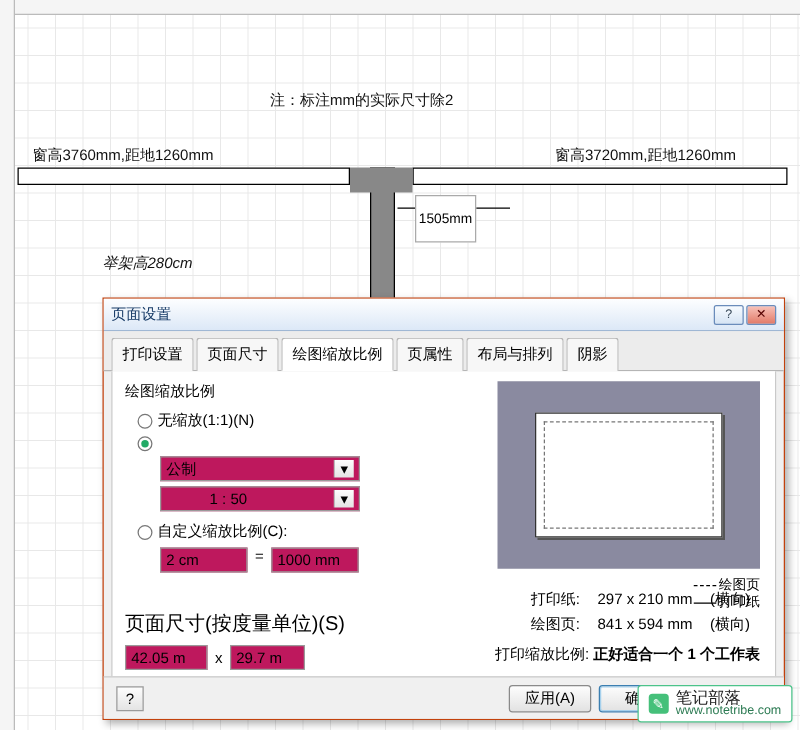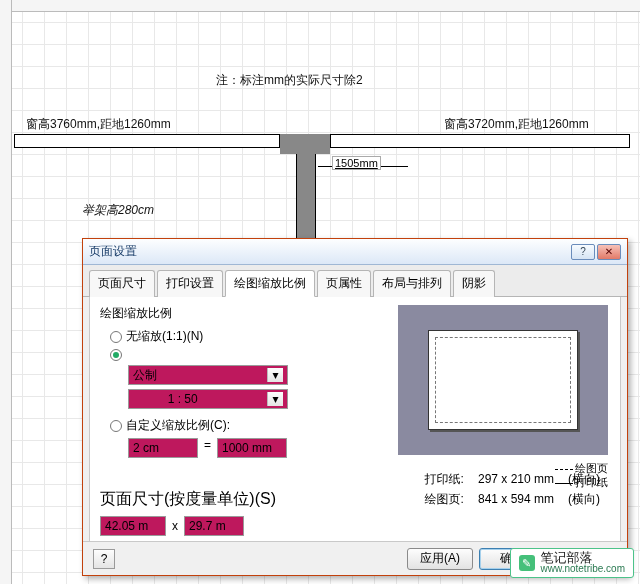--- a/index.html
+++ b/index.html
@@ -16,21 +16,21 @@
   .ruler-top { position:absolute; top:0; left:0; right:0; height:12px; background:#f5f5f5; border-bottom:1px solid #bbb; }
   .ruler-left { position:absolute; top:0; left:0; bottom:0; width:12px; background:#f5f5f5; border-right:1px solid #bbb; }
 
   .canvas-label { position:absolute; font-size:12px; color:#111; text-shadow:0 0 2px #fff; }
 
   
   .wall-h { position:absolute; height:14px; background:#fff; border:1px solid #000; }
   .wall-v { position:absolute; width:14px; background:#fff; border:1px solid #000; }
   .wall-mid { position:absolute; background:#888; }
   .dim-line { position:absolute; border-top:1px solid #000; height:0; }
-  .dim-text { position:absolute; background:#fff; font-size:11px; padding:0 2px; border:1px solid #aaa;text-decoration:underline; }
+  .dim-text { position:absolute; background:#fff; font-size:11px; padding:12px 2px; border:1px solid #aaa; }
 
   
   .dialog {
     position:absolute; left:82px; top:238px; width:546px; height:338px;
     background:#f0f0f0; border:1px solid #c2410c;
     box-shadow: 3px 3px 6px rgba(0,0,0,0.3);
     font-size:12px;
   }
   .titlebar {
     height:26px;
@@ -135,22 +135,22 @@
 <div class="dialog">
   <div class="titlebar">
     <span class="title">页面设置</span>
     <div class="win-btns">
       <div class="win-btn">?</div>
       <div class="win-btn close">✕</div>
     </div>
   </div>
 
   <div class="tabstrip">
+    <div class="tab">打印设置</div>
     <div class="tab">页面尺寸</div>
-    <div class="tab">打印设置</div>
     <div class="tab active">绘图缩放比例</div>
     <div class="tab">页属性</div>
     <div class="tab">布局与排列</div>
     <div class="tab">阴影</div>
   </div>
 
   <div class="panel">
     <div class="group-title">绘图缩放比例</div>
 
     <div class="radio-row">
@@ -218,20 +218,24 @@
           <td>(横向)</td>
         </tr>
         <tr>
           <td>绘图页:</td>
           <td>841 x 594 mm</td>
           <td>(横向)</td>
         </tr>
       </tbody>
         </table>
     </div>
+    <div class="fit-row">
+      <span>打印缩放比例:</span>
+      <b>正好适合一个 1 个工作表</b>
+    </div>
   </div>
 
   <div class="btnbar">
     <div class="help">?</div>
     <div class="spacer"></div>
     <div class="btn">应用(A)</div>
     <div class="btn default">确定</div>
     <div class="btn">取消</div>
   </div>
 </div>

